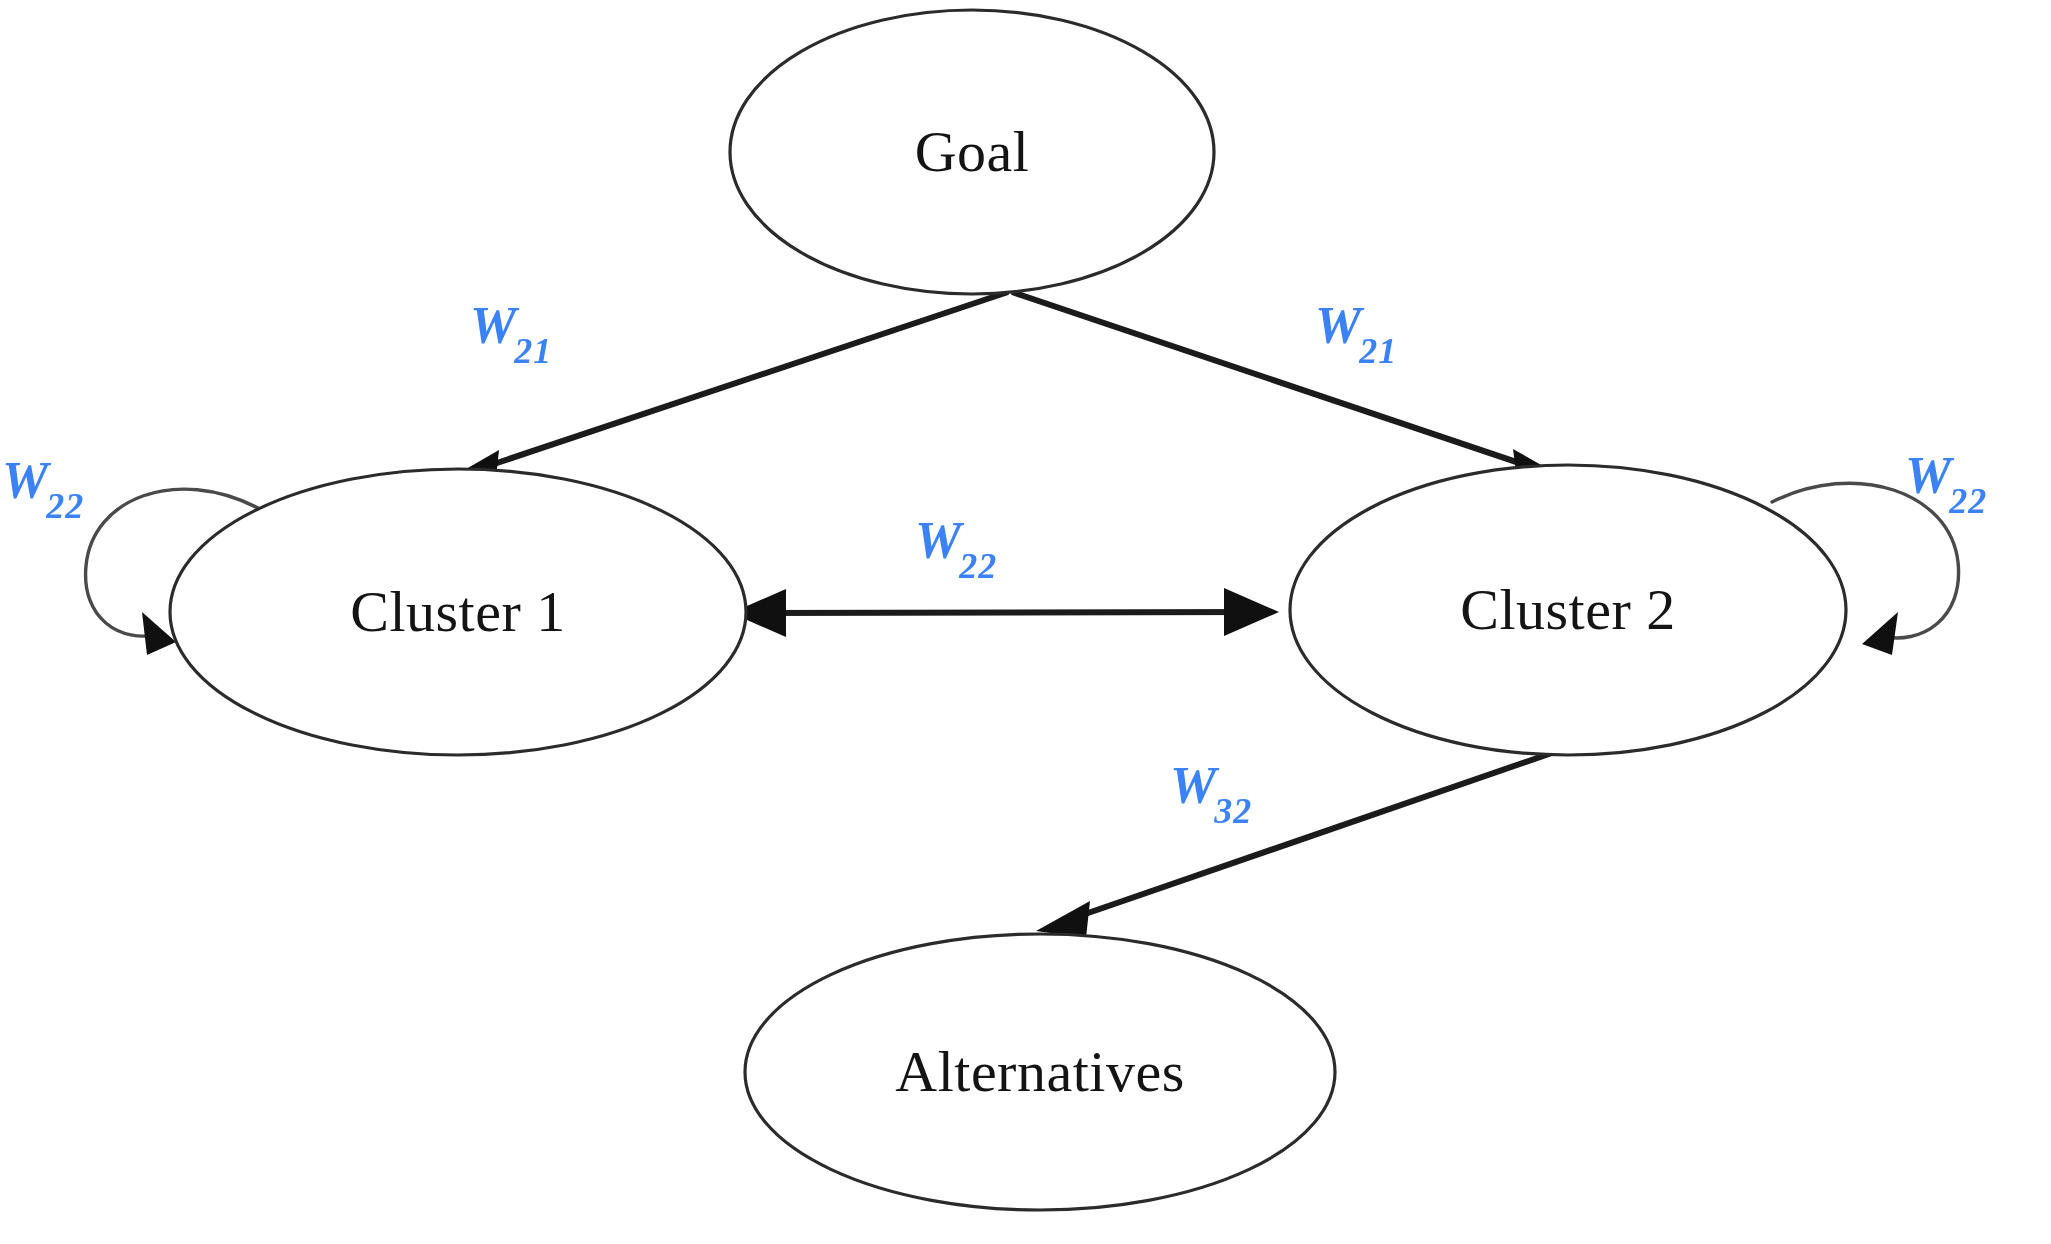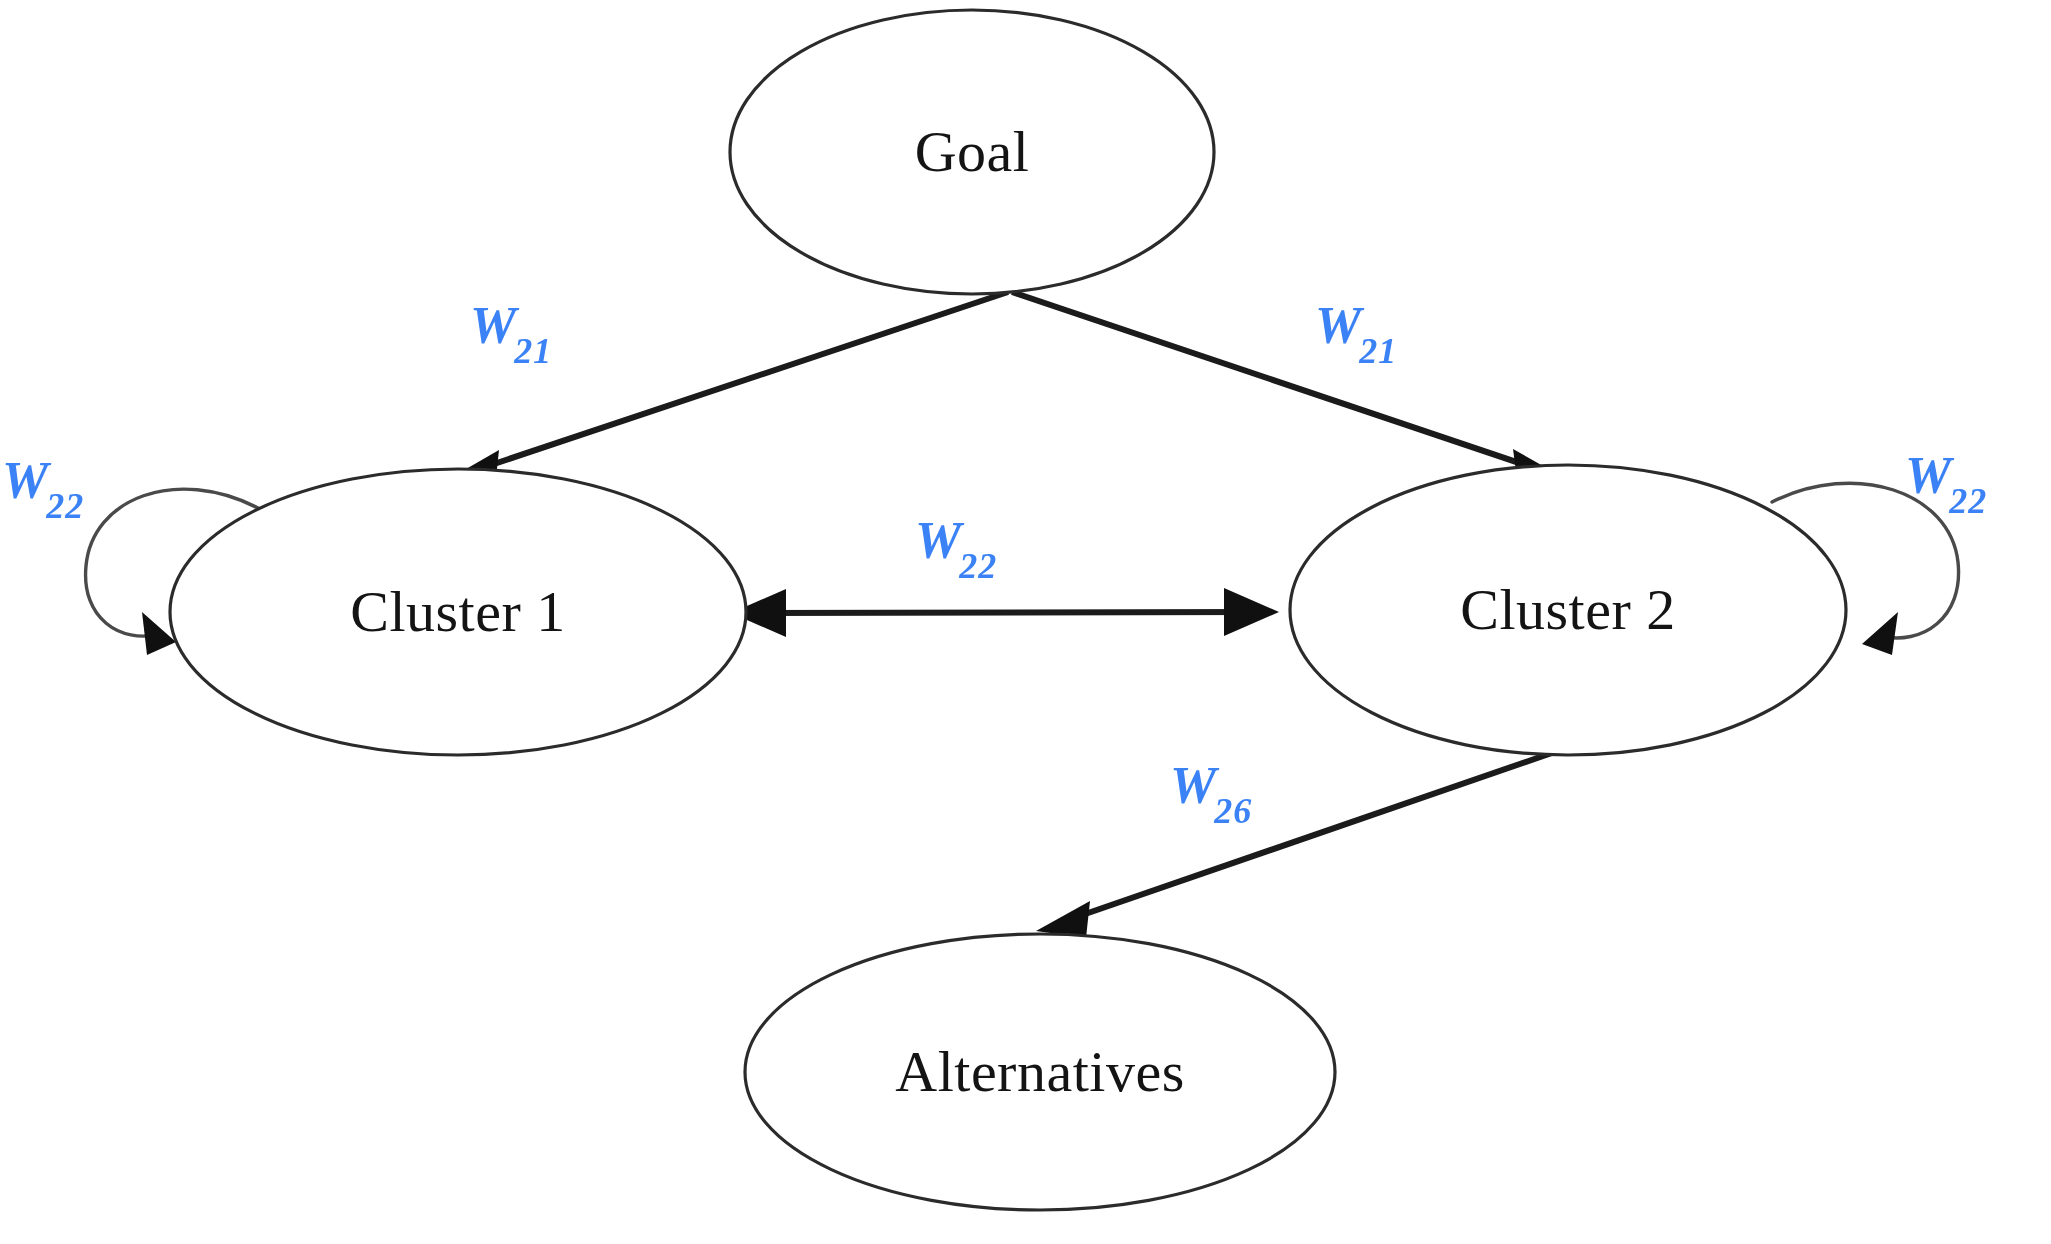--- a/index.html
+++ b/index.html
@@ -144,21 +144,21 @@
 
   <div class="edge-label" style="left:1315px; top:300px;">
     <span>W</span><span class="sub">21</span>
   </div>
 
   <div class="edge-label" style="left:915px; top:515px;">
     <span>W</span><span class="sub">22</span>
   </div>
 
   <div class="edge-label" style="left:1170px; top:760px;">
-    <span>W</span><span class="sub">26</span>
+    <span>W</span><span class="sub">32</span>
   </div>
 
   <div class="edge-label" style="left:2px; top:455px;">
     <span>W</span><span class="sub">22</span>
   </div>
 
   <div class="edge-label" style="left:1905px; top:450px;">
     <span>W</span><span class="sub">22</span>
   </div>
 

